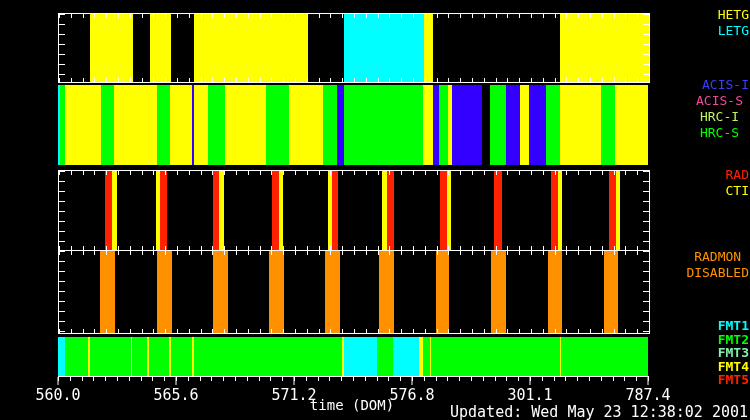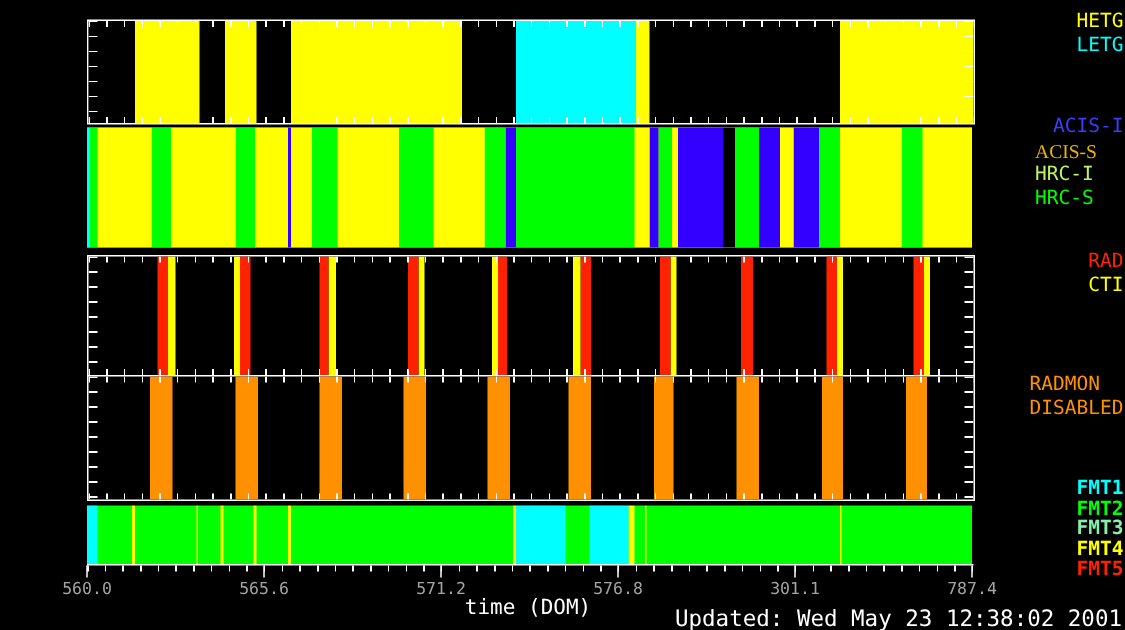--- a/index.html
+++ b/index.html
@@ -18,24 +18,24 @@
   .tx.top{top:0;} .tx.bot{bottom:0;}
   .tv{position:absolute;top:0;bottom:0;width:6px;z-index:6;
       background:repeating-linear-gradient(180deg,#fff 0 1px,transparent 1px 10px);}
   .tv.left{left:0;} .tv.right{right:0;}
   
   .xaxis-line{position:absolute;left:58px;top:376px;width:591px;height:1px;background:#fff;}
   .xaxis-minor{position:absolute;left:58px;top:377px;width:591px;height:4px;
       background:repeating-linear-gradient(90deg,#fff 0 1px,transparent 1px 11.8px);}
   #xticks{position:absolute;left:58px;top:377px;width:590px;height:30px;}
   .major-tick{position:absolute;top:0;width:1px;height:8px;background:#fff;transform:translateX(-0.5px);}
-  .tick-label{position:absolute;top:9px;transform:translateX(-50%);color:#a3a3a3;
-      font-size:11px;white-space:nowrap;}
+  .tick-label{position:absolute;top:9px;transform:translateX(-50%);color:#ffffff;
+      font-size:15px;white-space:nowrap;}
   
-  .side-label-group{position:absolute;right:1px;text-align:left;}
+  .side-label-group{position:absolute;right:1px;text-align:center;}
   .side-label{font-size:13px;white-space:nowrap;}
   .g14 .side-label{line-height:16px;}
   .g5 .side-label{line-height:13.5px;font-weight:bold;}
   .axis-title{position:absolute;left:352px;top:397px;transform:translateX(-50%);
       color:#fff;font-size:14px;white-space:nowrap;}
   .updated{position:absolute;right:2px;top:403px;color:#fff;font-size:15px;white-space:nowrap;}
 </style>
 </head>
 <body>
 
@@ -168,21 +168,21 @@
     </div>
   <div class="axis-title">time (DOM)</div>
   <div class="updated">Updated: Wed May 23 12:38:02 2001</div>
 
   <div class="side-label-group g14" style="top:7px;">
       <div class="side-label" style="color: rgb(255, 255, 0);">HETG</div>
       <div class="side-label" style="color: rgb(0, 255, 255);">LETG</div>
     </div>
   <div class="side-label-group g14" style="top:77px;">
       <div class="side-label" style="color: rgb(60, 60, 255); margin-left: 12px;">ACIS-I</div>
-      <div class="side-label" style="color: #eab308; font-family: Liberation Serif, serif;">ACIS-S</div>
+      <div class="side-label" style="color: #ec4899;">ACIS-S</div>
       <div class="side-label" style="color: #bef264;">HRC-I</div>
       <div class="side-label" style="color: rgb(0, 255, 0);">HRC-S</div>
     </div>
   <div class="side-label-group g14" style="top:167px;">
       <div class="side-label" style="color: rgb(255, 34, 0);">RAD</div>
       <div class="side-label" style="color: rgb(255, 255, 0);">CTI</div>
     </div>
   <div class="side-label-group g14" style="top:249px;">
       <div class="side-label" style="color: rgb(255, 145, 0);">RADMON</div>
       <div class="side-label" style="color: rgb(255, 145, 0);">DISABLED</div>

